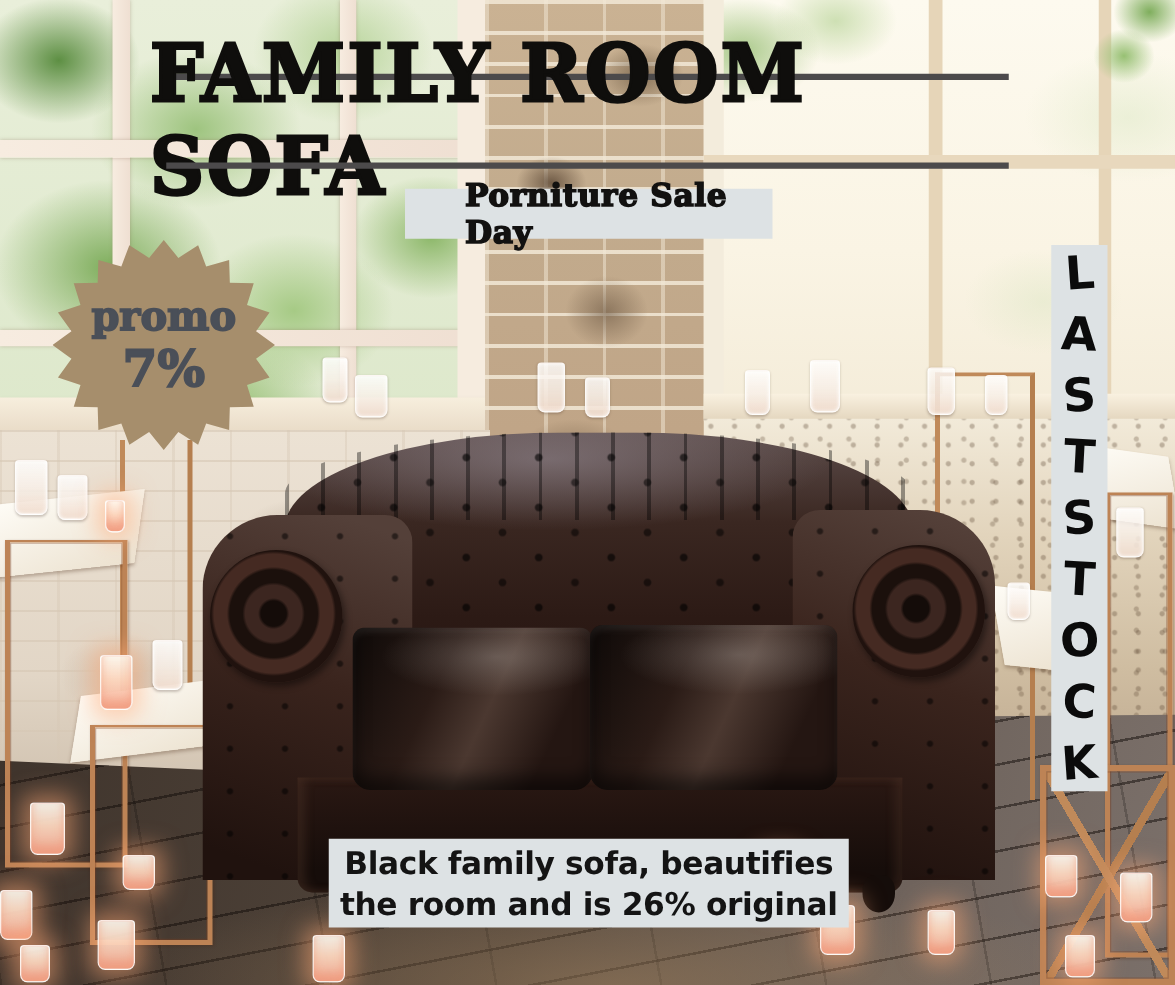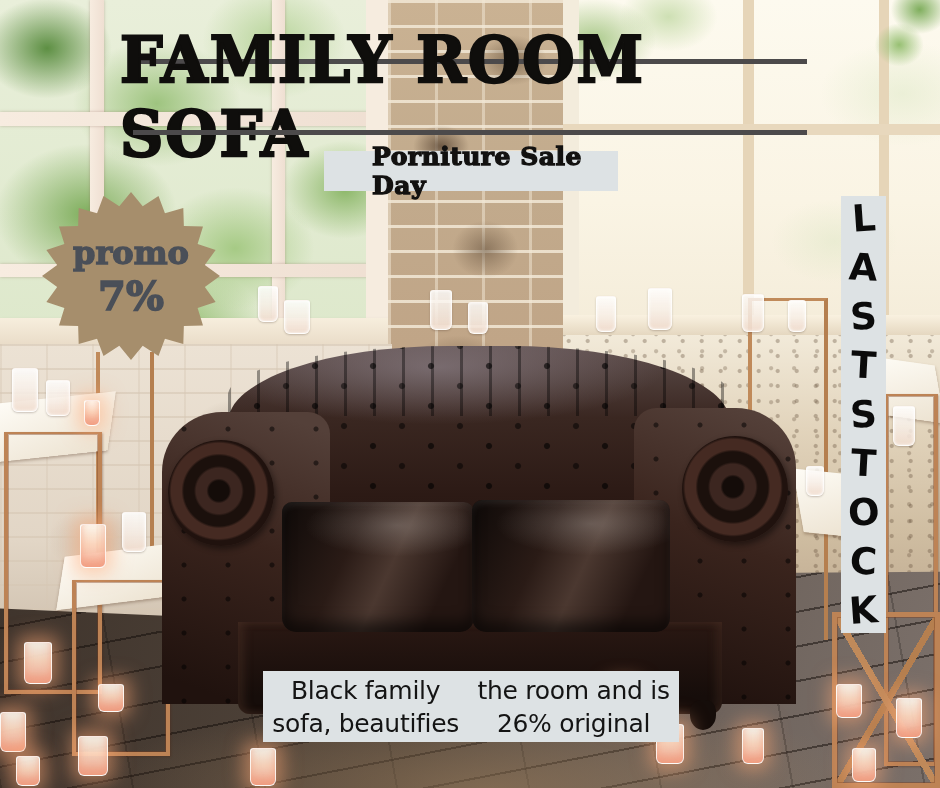--- a/index.html
+++ b/index.html
@@ -125,22 +125,22 @@
     font-family:"DejaVu Serif",serif;font-weight:bold;font-size:25px;color:#121110;-webkit-text-stroke:1.3px currentColor;letter-spacing:.5px;padding-left:48px;}
   .badge{left:42px;top:192px;width:178px;height:168px;display:flex;flex-direction:column;align-items:center;justify-content:center;
     font-family:"DejaVu Serif",serif;font-weight:bold;text-align:center;}
   .badge .l1{position:static;font-size:32px;line-height:40px;-webkit-text-stroke:1.4px currentColor;}
   .badge .l2{position:static;font-size:40px;line-height:46px;-webkit-text-stroke:1.6px currentColor;}
   .stock{left:841px;top:196px;width:45px;height:437px;display:flex;flex-direction:column;align-items:center;justify-content:space-between;
     padding:4px 0;font-weight:bold;font-size:37px;color:#0b0b0b;}
   .stock span{position:static;line-height:1;}
   .stock span:nth-child(odd){transform:rotate(-4deg);}
   .stock span:nth-child(even){transform:rotate(3deg);}
-  .caption{left:263px;top:671px;width:416px;height:71px;display:flex;flex-direction:row;align-items:center;justify-content:center;
-    font-weight:normal;font-size:25px;line-height:33px;letter-spacing:-.3px;color:#141414;text-align:center;}
+  .caption{left:263px;top:671px;width:416px;height:71px;display:flex;flex-direction:column;align-items:center;justify-content:center;
+    font-weight:bold;font-size:25px;line-height:33px;letter-spacing:-.3px;color:#141414;text-align:center;}
   .caption span{position:static;}
   .panel{background:var(--panel,#dde2e4);}
 </style>
 </head>
 <body>
 
 <div class="poster" style="--rule: #4c4a4b; --title: #0f0e0c; --panel: #dde2e4; --badge-fill: #a68e6c; --badge-text: #4a4f58; --copper: #bd8355;">
 
   <div class="scene">
     <div class="window-left">

